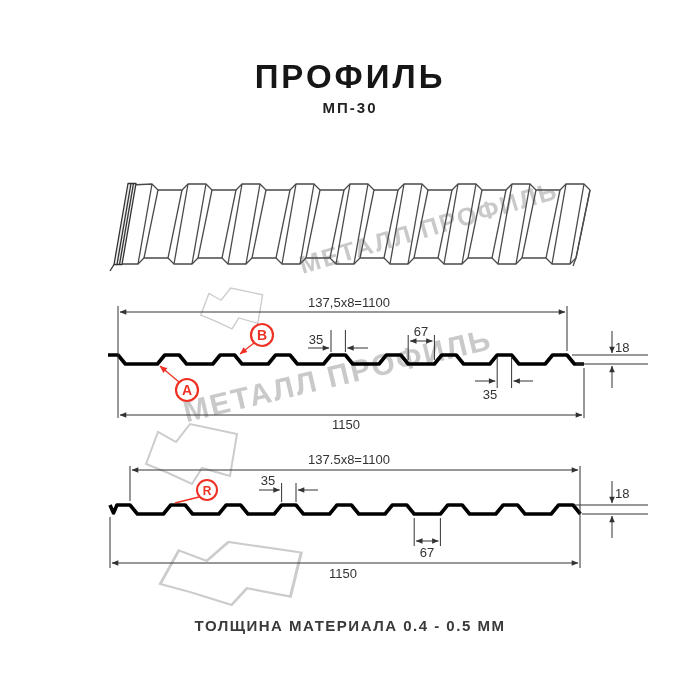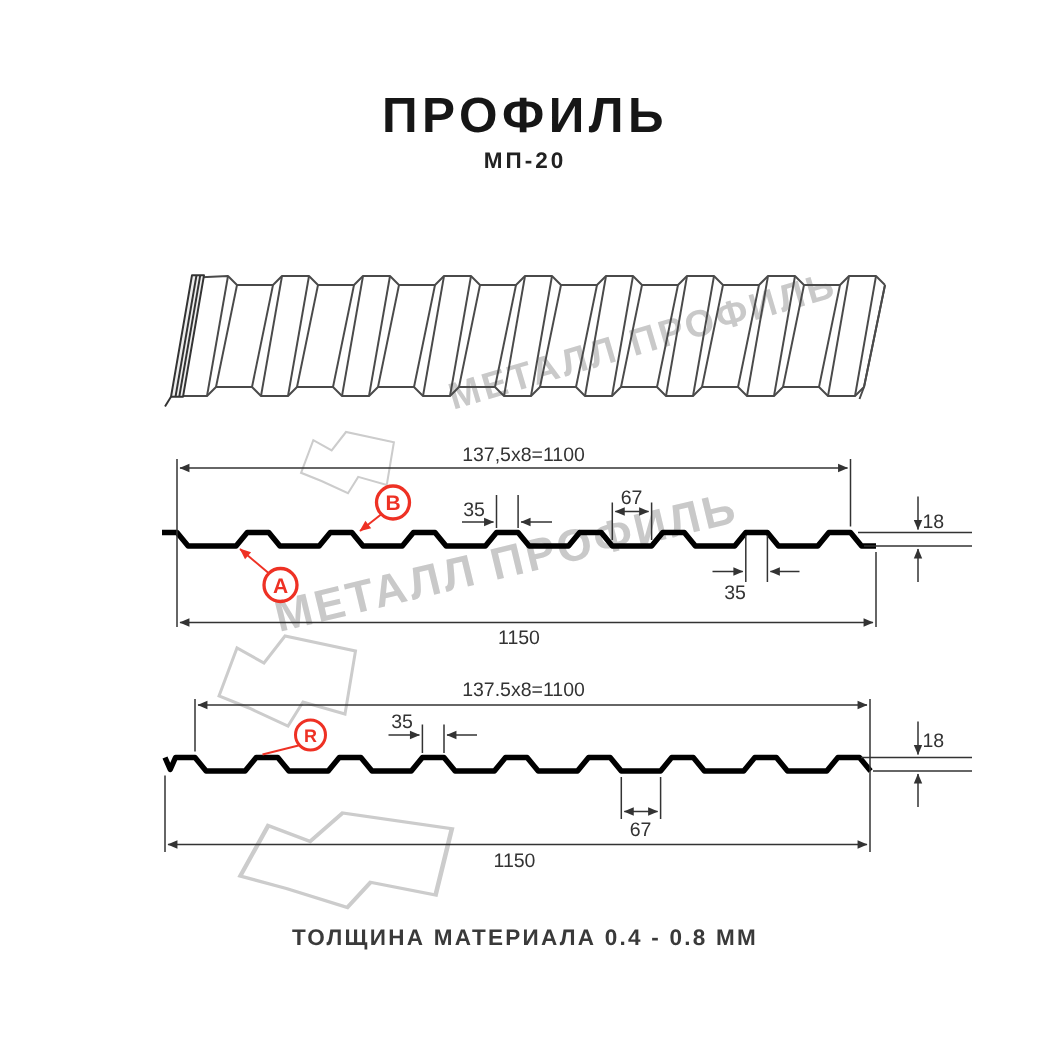--- a/index.html
+++ b/index.html
@@ -29,21 +29,21 @@
   .dimtxt{font-size:13px;fill:#333;}
   .lbltxt{font-weight:bold;fill:#ee3124;}
 </style>
 </head>
 <body>
 
 <div class="wm wm1">МЕТАЛЛ ПРОФИЛЬ</div>
 <div class="wm wm2">МЕТАЛЛ ПРОФИЛЬ</div>
 
 <div class="title">ПРОФИЛЬ</div>
-<div class="subtitle">МП-20</div>
+<div class="subtitle">МП-30</div>
 
 <svg class="draw" width="700" height="700" viewBox="0 0 700 700">
   <defs>
     <marker id="ah" viewBox="0 0 10 10" refX="9" refY="5" markerWidth="10" markerHeight="7" orient="auto-start-reverse">
       <path d="M0,1 L9.5,5 L0,9 Z" fill="#333"></path>
     </marker>
     <marker id="ahr" viewBox="0 0 10 10" refX="9" refY="5" markerWidth="9" markerHeight="6" orient="auto-start-reverse">
       <path d="M0,1 L9.5,5 L0,9 Z" fill="#ee3124"></path>
     </marker>
   </defs>
@@ -215,13 +215,13 @@
     </g>
 
     <g>
       <line x1="199" y1="497" x2="175" y2="503" stroke="#ee3124" stroke-width="1.3"></line>
       <circle cx="207" cy="490" r="10" fill="none" stroke="#ee3124" stroke-width="2"></circle>
       <text class="lbltxt" x="207" y="494.5" font-size="12" text-anchor="middle">R</text>
     </g>
   </g>
 </svg>
 
-<div class="footer">ТОЛЩИНА МАТЕРИАЛА 0.4 - 0.8 ММ</div>
+<div class="footer">ТОЛЩИНА МАТЕРИАЛА 0.4 - 0.5 ММ</div>
 
 </body></html>

